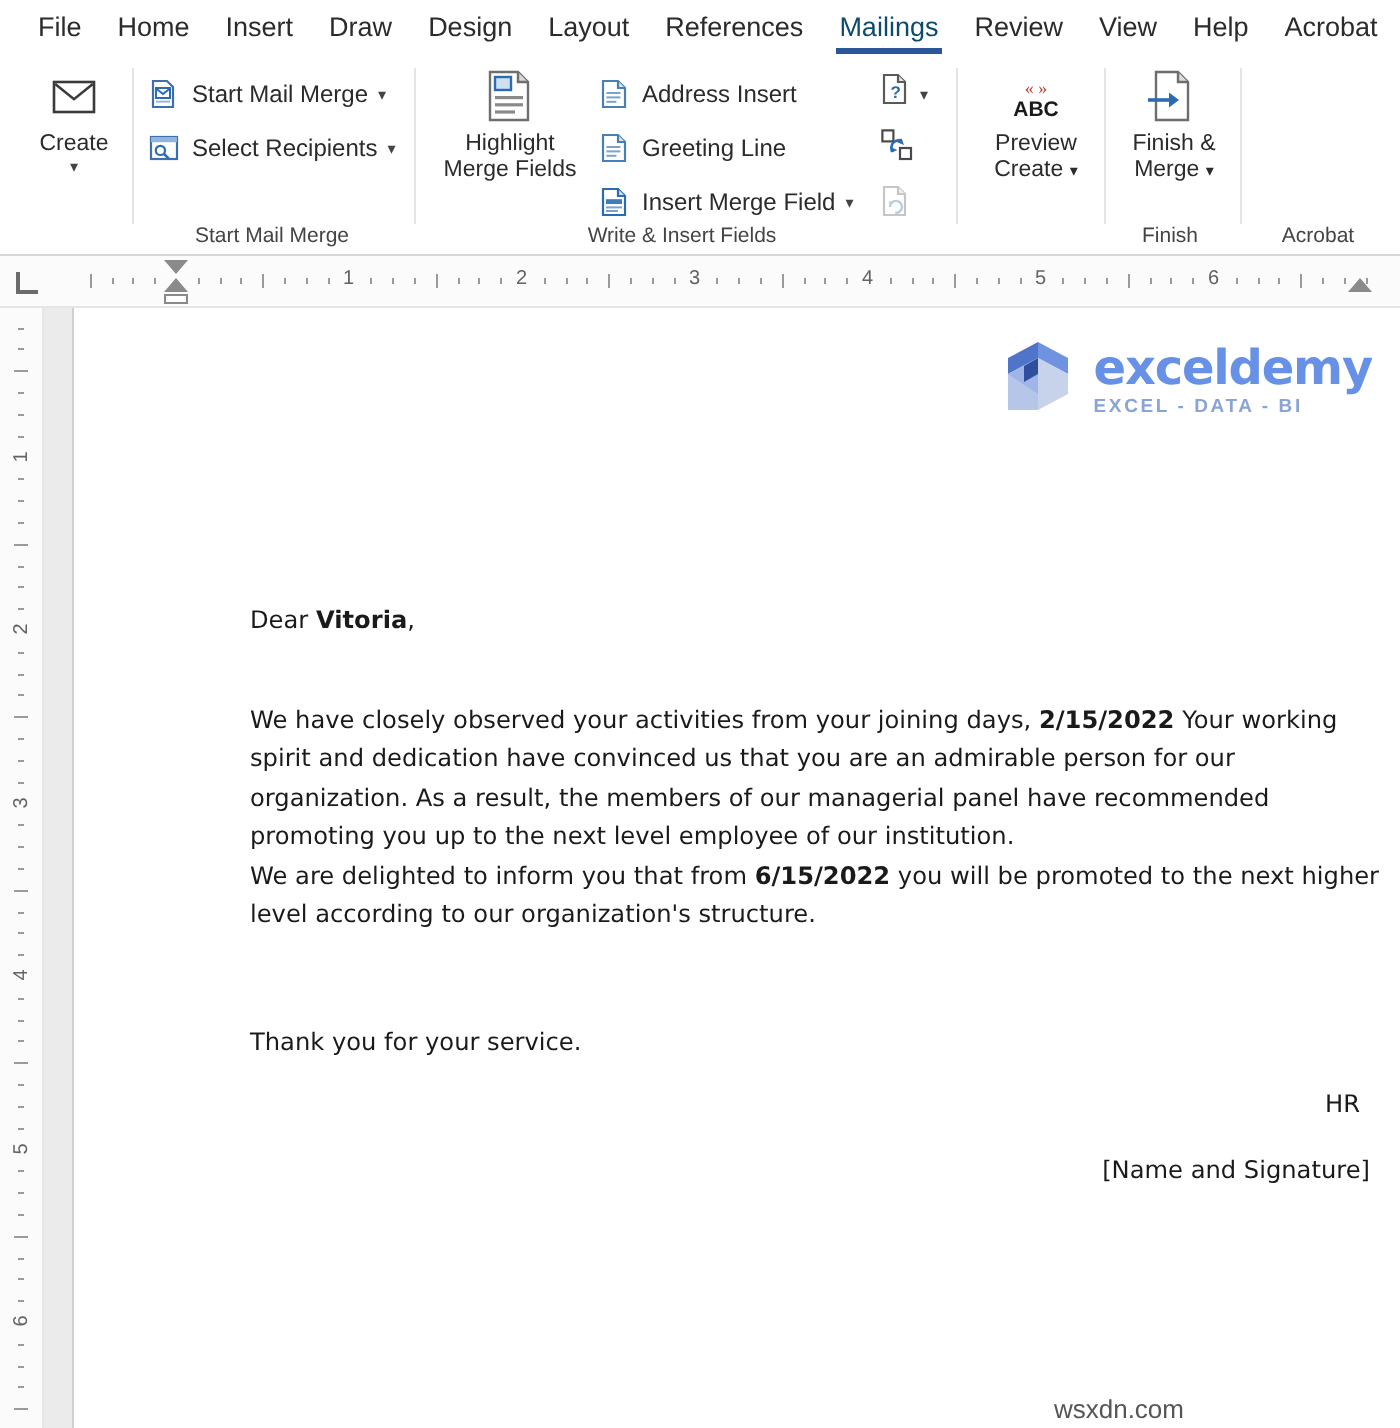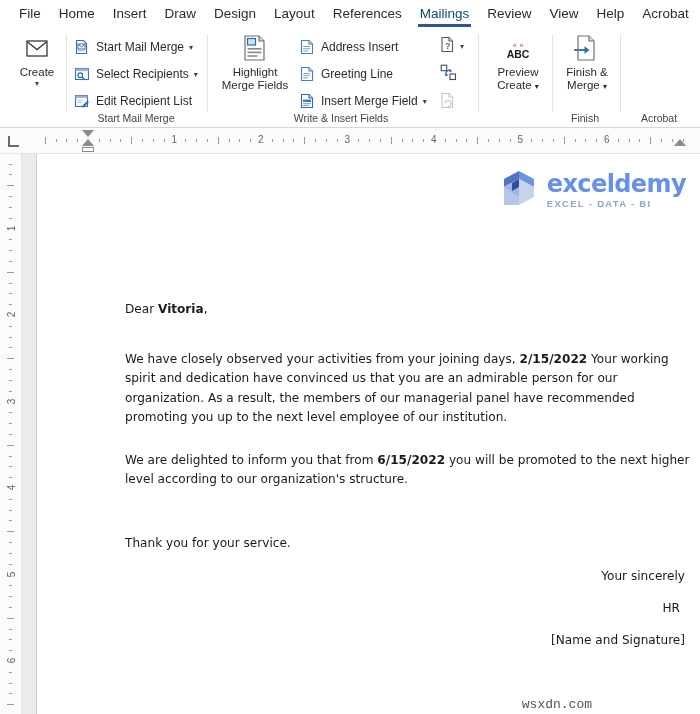--- a/index.html
+++ b/index.html
@@ -150,31 +150,31 @@
     letter-spacing: 1.3px; margin-top: 3px;
   }
 
   .body-text {
     font-family: "DejaVu Sans", sans-serif;
     font-size: 12.1px; color: #1a1a1a; line-height: 19.5px;
   }
   .body-text b { font-weight: bold; }
   .p-salutation { margin-top: 88px; }
   .p-1 { margin-top: 30px; text-align: left; }
-  .p-2 { margin-top: 23px; }
+  .p-2 { margin-top: 0; }
   .p-thanks { margin-top: 44px; }
   .p-date { margin-top: 39px; }
   .p-sincerely { margin-top: 14px; text-align: right; padding-right: 9px; }
   .p-signature { margin-top: 13px; text-align: right; padding-right: 9px; }
   .p-hr { margin-top: 12px; text-align: right; padding-right: 14px; }
 
   .watermark {
     position: absolute; right: 8px; bottom: 2px;
     font-size: 13px; color: #555;
-    font-family: Liberation Mono, monospace;
+    font-family: Liberation Sans, sans-serif;
   }
 </style>
 </head>
 <body>
 
 <div id="app">
 
   <div class="tabbar">
     <div class="tab">File</div>
     <div class="tab">Home</div>
@@ -224,32 +224,20 @@
             <rect x="1.5" y="2.5" width="13" height="11" fill="#fff" stroke="#3c6fb0" stroke-width="1.1"></rect>
             <rect x="1.5" y="2.5" width="13" height="2.6" fill="#8fb4dd"></rect>
             <circle cx="6.2" cy="9.2" r="2.3" fill="none" stroke="#2b6cb0" stroke-width="1.1"></circle>
             <line x1="8" y1="11" x2="10.3" y2="13.2" stroke="#2b6cb0" stroke-width="1.3"></line>
           </svg>
         </span>
         <span class="lbl">Select Recipients</span>
         <span class="cr">▾</span>
       </div>
 
-      <div class="smallbtn" style="left:72px; top:62px;">
-        <span class="ico">
-          <svg width="16" height="16" viewBox="0 0 16 16">
-            <rect x="1.5" y="2.5" width="12" height="11" fill="#fff" stroke="#3c6fb0" stroke-width="1.1"></rect>
-            <rect x="1.5" y="2.5" width="12" height="2.4" fill="#8fb4dd"></rect>
-            <line x1="3.3" y1="7.4" x2="8.5" y2="7.4" stroke="#a9c2dd" stroke-width="1"></line>
-            <line x1="3.3" y1="9.6" x2="7.5" y2="9.6" stroke="#a9c2dd" stroke-width="1"></line>
-            <path d="M8.5 12.6 L13.4 7.7 L14.9 9.2 L10 14.1 L8.1 14.5 z" fill="#2b6cb0"></path>
-          </svg>
-        </span>
-        <span class="lbl">Edit Recipient List</span>
-      </div>
 
       <div class="grp-label" style="left:66px; width:140px;">Start Mail Merge</div>
       <div class="grp-sep" style="left:207px;"></div>
 
       <div class="bigbtn" style="left:218px; width:74px;">
         <span class="ico">
           <svg width="26" height="28" viewBox="0 0 26 28">
             <path d="M3 2 h14 l5 5 v19 h-19 z" fill="#fff" stroke="#6e6e6e" stroke-width="1.2"></path>
             <path d="M17 2 v5 h5" fill="#d8d8d8" stroke="#6e6e6e" stroke-width="1.2"></path>
             <rect x="5.5" y="4.5" width="8" height="6.5" fill="#cfe0f2" stroke="#2b6cb0" stroke-width="1.2"></rect>
@@ -517,21 +505,20 @@
 
         <p class="body-text p-salutation"><span>Dear </span><b>Vitoria</b><span>,</span></p>
 
         <p class="body-text p-1"><span>We have closely observed your activities from your joining days, </span><b>2/15/2022</b><span> Your working spirit and dedication have convinced us that you are an admirable person for our organization. As a result, the members of our managerial panel have recommended promoting you up to the next level employee of our institution.</span></p>
 
         <p class="body-text p-2"><span>We are delighted to inform you that from </span><b>6/15/2022</b><span> you will be promoted to the next higher level according to our organization's structure.</span></p>
 
         <p class="body-text p-thanks">Thank you for your service.</p>
 
 
-        <p class="body-text p-sincerely">Your sincerely</p>
 
         <p class="body-text p-hr">HR</p>
 
         <p class="body-text p-signature">[Name and Signature]</p>
 
       </div>
     </div>
   </div>
 
   <div class="watermark">wsxdn.com</div>

